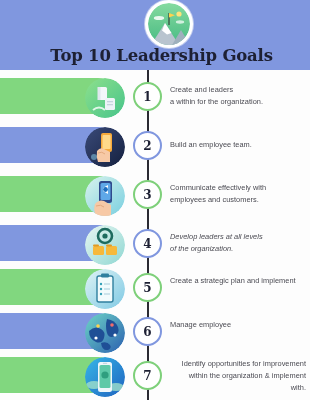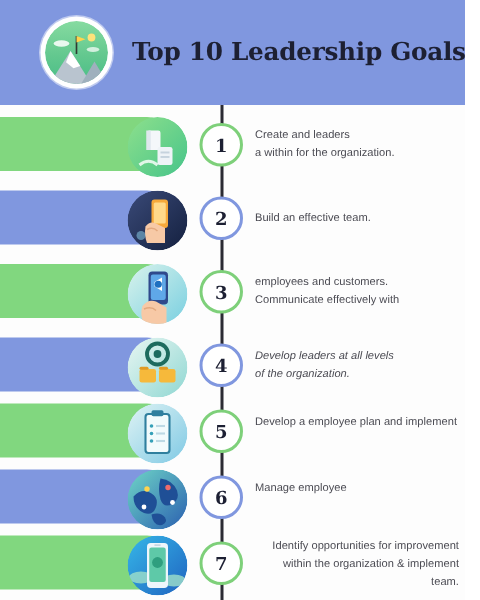--- a/index.html
+++ b/index.html
@@ -8,21 +8,21 @@
     background:#ffffff;
     font-family:"Liberation Sans", sans-serif;
     -webkit-font-smoothing:antialiased;
   }
   #infographic{position:relative;width:310px;height:400px;background:#fdfdfd;overflow:hidden;}
 
   
   .header{
     position:absolute;left:0;top:0;width:310px;height:70px;
     background:#8097df;
-    display:flex;align-items:center;
+    display:flex;align-items:center;flex-direction:column;
   }
   .header-badge{
     width:48px;height:48px;margin-left:27px;border-radius:50%;
     background:#ffffff;display:flex;align-items:center;justify-content:center;
     flex:0 0 auto;box-shadow:0 0 0 1px rgba(255,255,255,.5);
   }
   .header-badge svg{display:block;border-radius:50%;}
   .header-title{
     margin-left:13px;color:#1d2033;font-size:16.5px;font-weight:bold;
     font-family:"DejaVu Serif", serif;letter-spacing:-0.2px;line-height:1;
@@ -141,21 +141,21 @@
         <rect x="17.5" y="8" width="8" height="14" rx="1" fill="#ffd98a"></rect>
         <path d="M12 24 q3-4 7-2 l6 3 v10 h-12 q-2-5 -1-11 z" fill="#f7c9a6"></path>
         <path d="M13 26 q4-2 7 1" stroke="#e3a97f" stroke-width="1" fill="none"></path>
         <circle cx="9" cy="30" r="3" fill="#8fd6f0" opacity=".5"></circle>
       </svg>
     </div>
     <div class="num blue">
       <span>2</span>
     </div>
     <div class="desc" style="top:12px;">
-      <span class="ln">Build an effective team.</span>
+      <span class="ln">Build an employee team.</span>
     </div>
   </div>
 
   <div class="row" style="top:176px;">
     <div class="bar green"></div>
     <div class="row-icon">
       <svg width="40" height="40" viewBox="0 0 40 40">
         <defs>
             <linearGradient id="g3" x1="0" y1="0" x2="1" y2="1">
           <stop offset="0%" stop-color="#d9f3ec"></stop>
@@ -168,22 +168,22 @@
         <path d="M18 12 l5-3 v9 l-5-3 z" fill="#ffffff"></path>
         <circle cx="20.5" cy="13.5" r="2.4" fill="#1d6fc0"></circle>
         <path d="M10 28 q4-5 9-3 l7 4 v11 h-15 q-3-6 -1-12 z" fill="#f7c9a6"></path>
         <path d="M11 30 q5-2 8 1" stroke="#e3a97f" stroke-width="1" fill="none"></path>
       </svg>
     </div>
     <div class="num">
       <span>3</span>
     </div>
     <div class="desc" style="top:6px;">
+      <span class="ln">Communicate effectively with</span>
       <span class="ln">employees and customers.</span>
-      <span class="ln">Communicate effectively with</span>
     </div>
   </div>
 
   <div class="row" style="top:225px;">
     <div class="bar purple"></div>
     <div class="row-icon">
       <svg width="40" height="40" viewBox="0 0 40 40">
         <defs>
             <linearGradient id="g4" x1="0" y1="0" x2="1" y2="1">
           <stop offset="0%" stop-color="#e8f6f2"></stop>
@@ -227,21 +227,21 @@
         <circle cx="16" cy="25" r="1.2" fill="#35a0b8"></circle>
         <rect x="19" y="14.3" width="6" height="1.4" fill="#bcd9e4"></rect>
         <rect x="19" y="19.3" width="6" height="1.4" fill="#bcd9e4"></rect>
         <rect x="19" y="24.3" width="6" height="1.4" fill="#bcd9e4"></rect>
       </svg>
     </div>
     <div class="num">
       <span>5</span>
     </div>
     <div class="desc" style="top:6px;">
-      <span class="ln">Develop a employee plan and implement</span>
+      <span class="ln">Create a strategic plan and implement</span>
     </div>
   </div>
 
   <div class="row" style="top:313px;">
     <div class="bar purple"></div>
     <div class="row-icon">
       <svg width="40" height="40" viewBox="0 0 40 40">
         <defs>
             <linearGradient id="g6" x1="0" y1="0" x2="1" y2="1">
           <stop offset="0%" stop-color="#6fd6c7"></stop>
@@ -284,17 +284,17 @@
         <circle cx="20" cy="18" r="3.6" fill="#2f9e7f"></circle>
         <rect x="17.8" y="5.8" width="4.4" height="1.2" rx="0.6" fill="#c7d7e2"></rect>
       </svg>
     </div>
     <div class="num">
       <span>7</span>
     </div>
     <div class="desc" style="top:1px;text-align:right;">
       <span class="ln">Identify opportunities for improvement</span>
       <span class="ln">within the organization &amp; implement</span>
-      <span class="ln">team.</span>
+      <span class="ln">with.</span>
     </div>
   </div>
 
 </div>
 
 </body></html>

